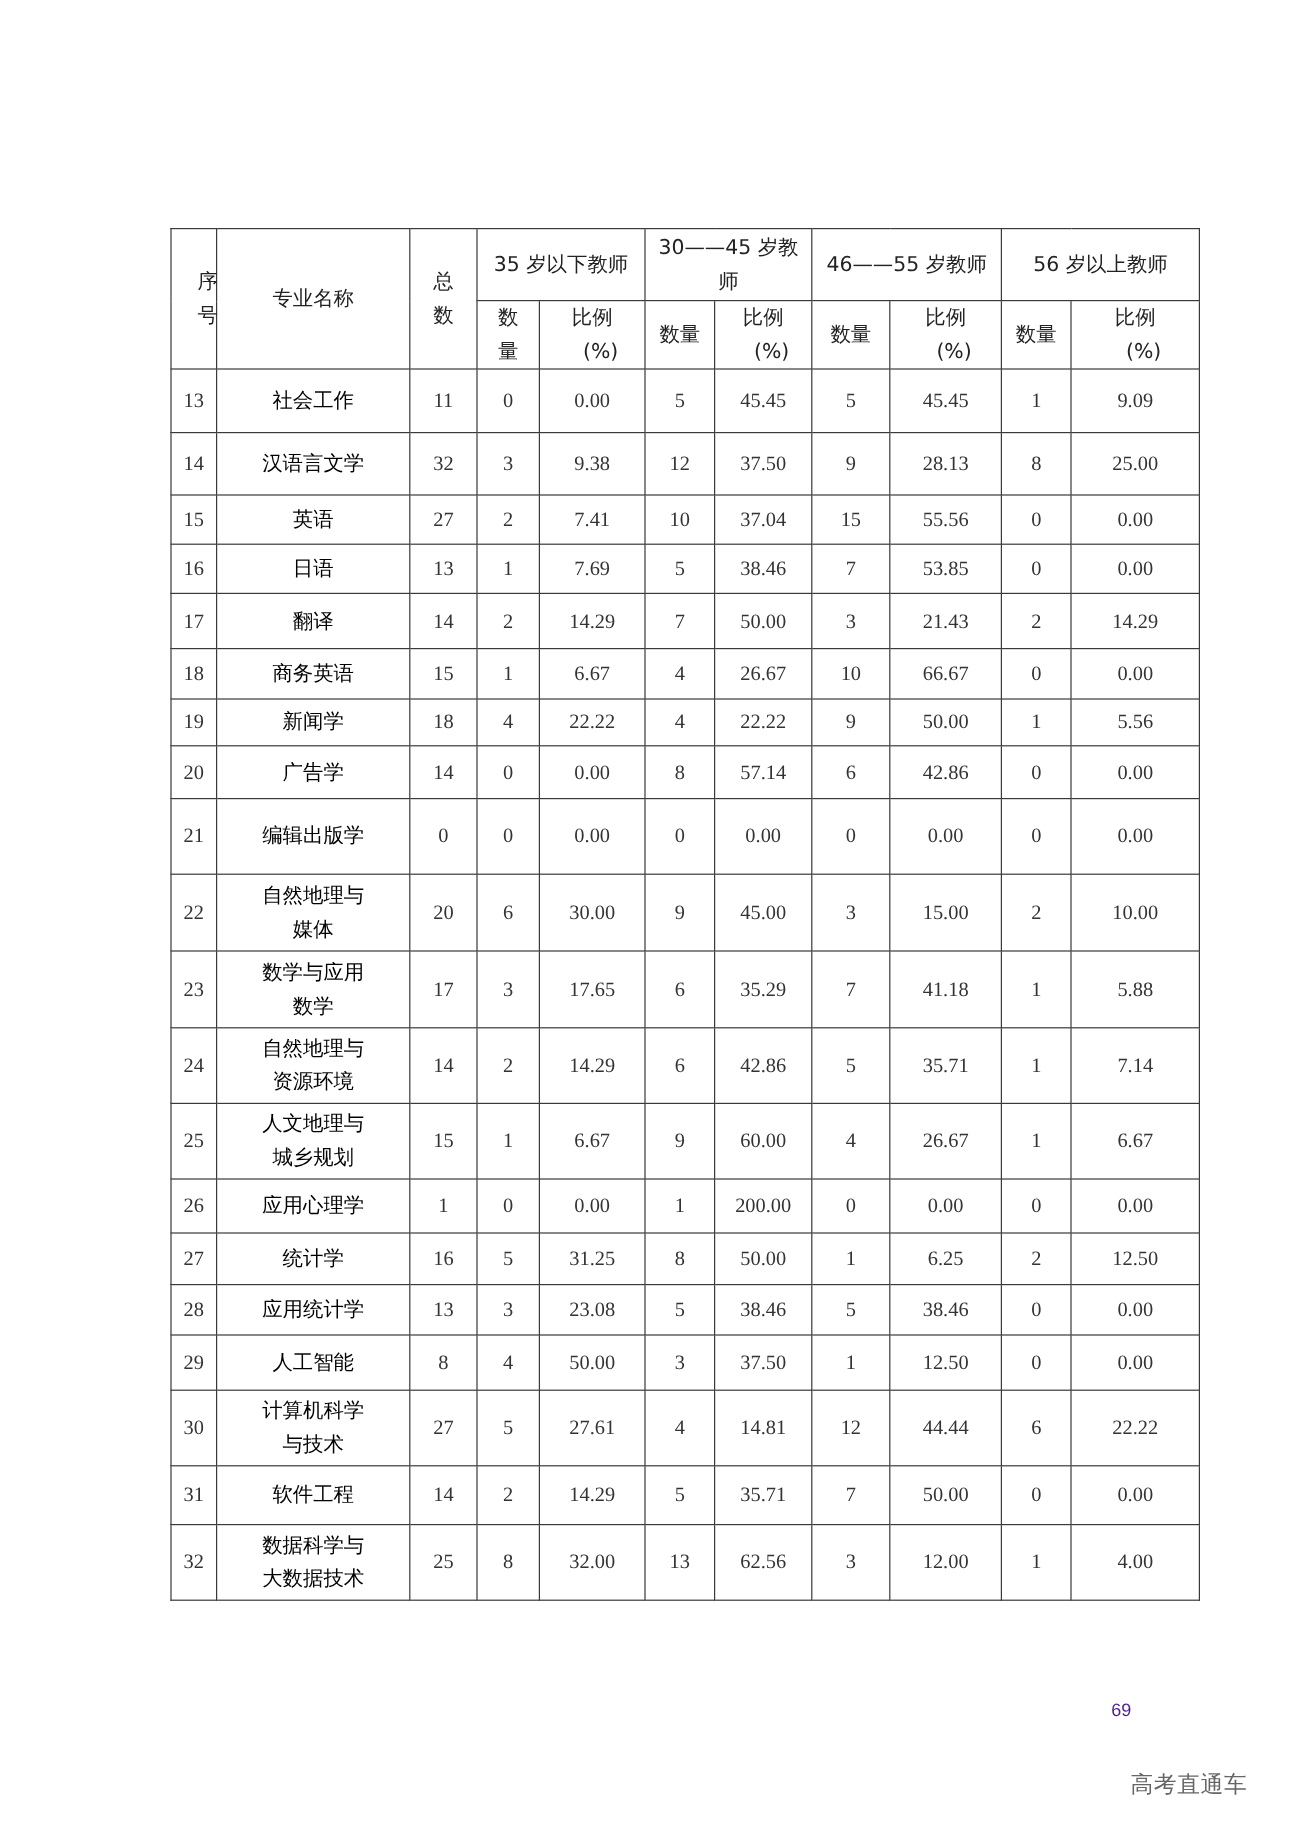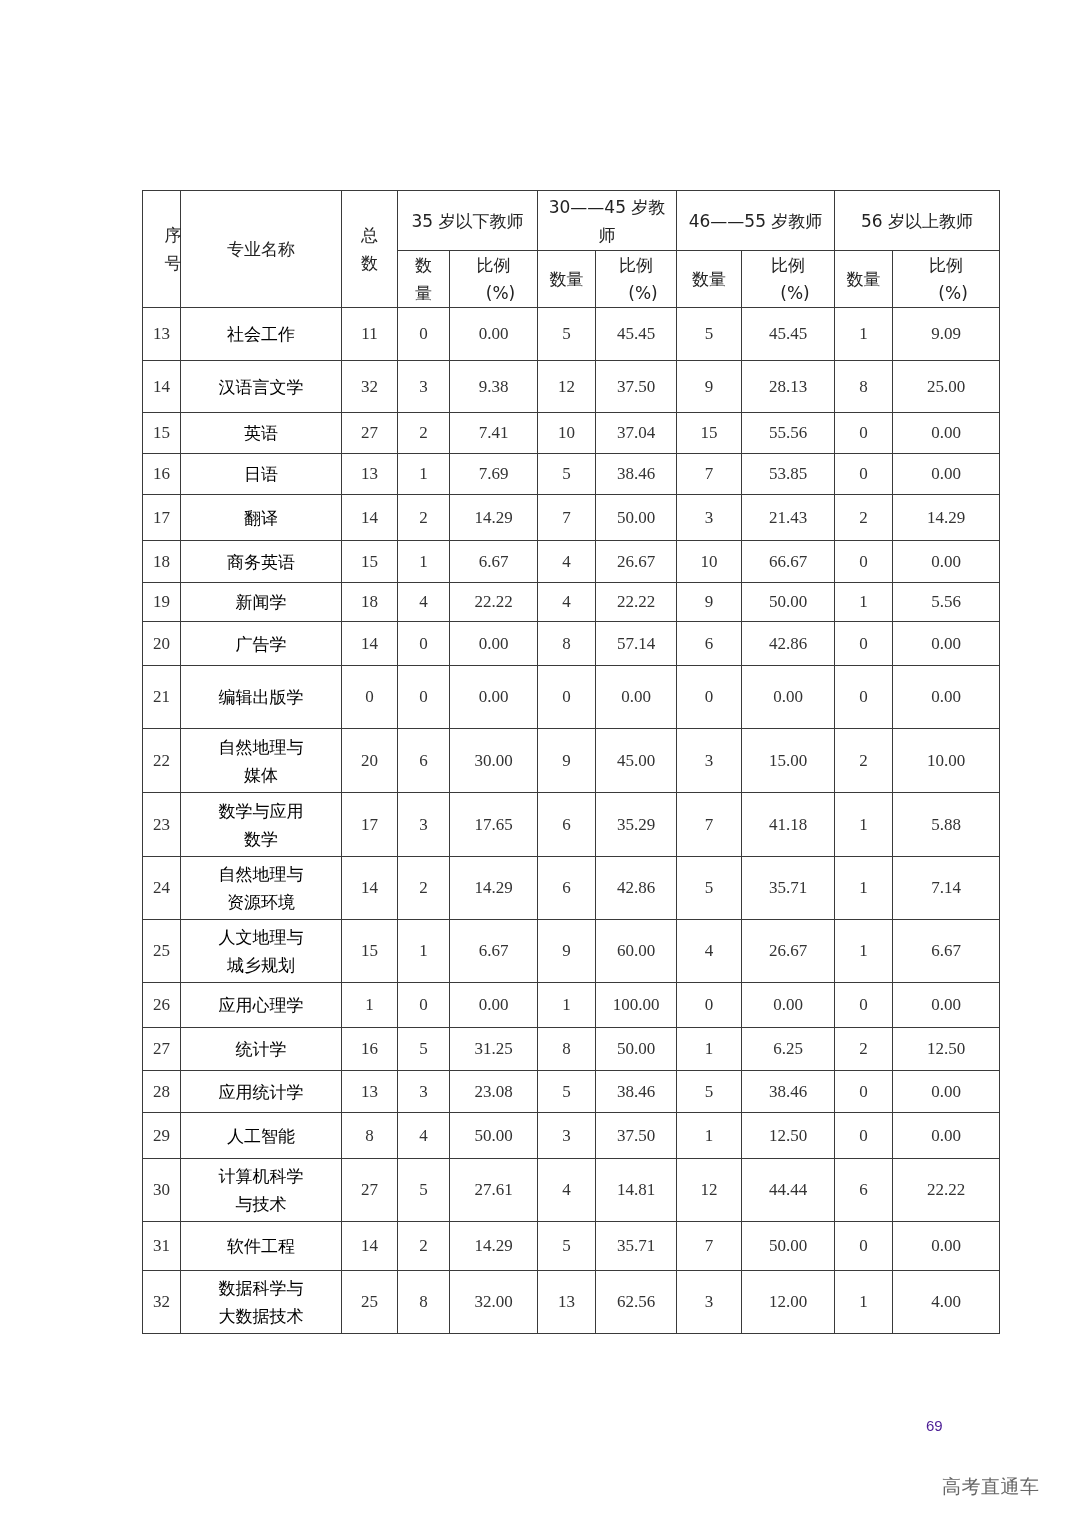--- a/index.html
+++ b/index.html
@@ -271,21 +271,21 @@
       </tr>
       <tr style="height: 45px;">
         <td class="num">26</td>
         <td class="name">
           <div>应用心理学</div>
         </td>
         <td class="num">1</td>
         <td class="num">0</td>
         <td class="num">0.00</td>
         <td class="num">1</td>
-        <td class="num">100.00</td>
+        <td class="num">200.00</td>
         <td class="num">0</td>
         <td class="num">0.00</td>
         <td class="num">0</td>
         <td class="num">0.00</td>
       </tr>
       <tr style="height: 43px;">
         <td class="num">27</td>
         <td class="name">
           <div>统计学</div>
         </td>

